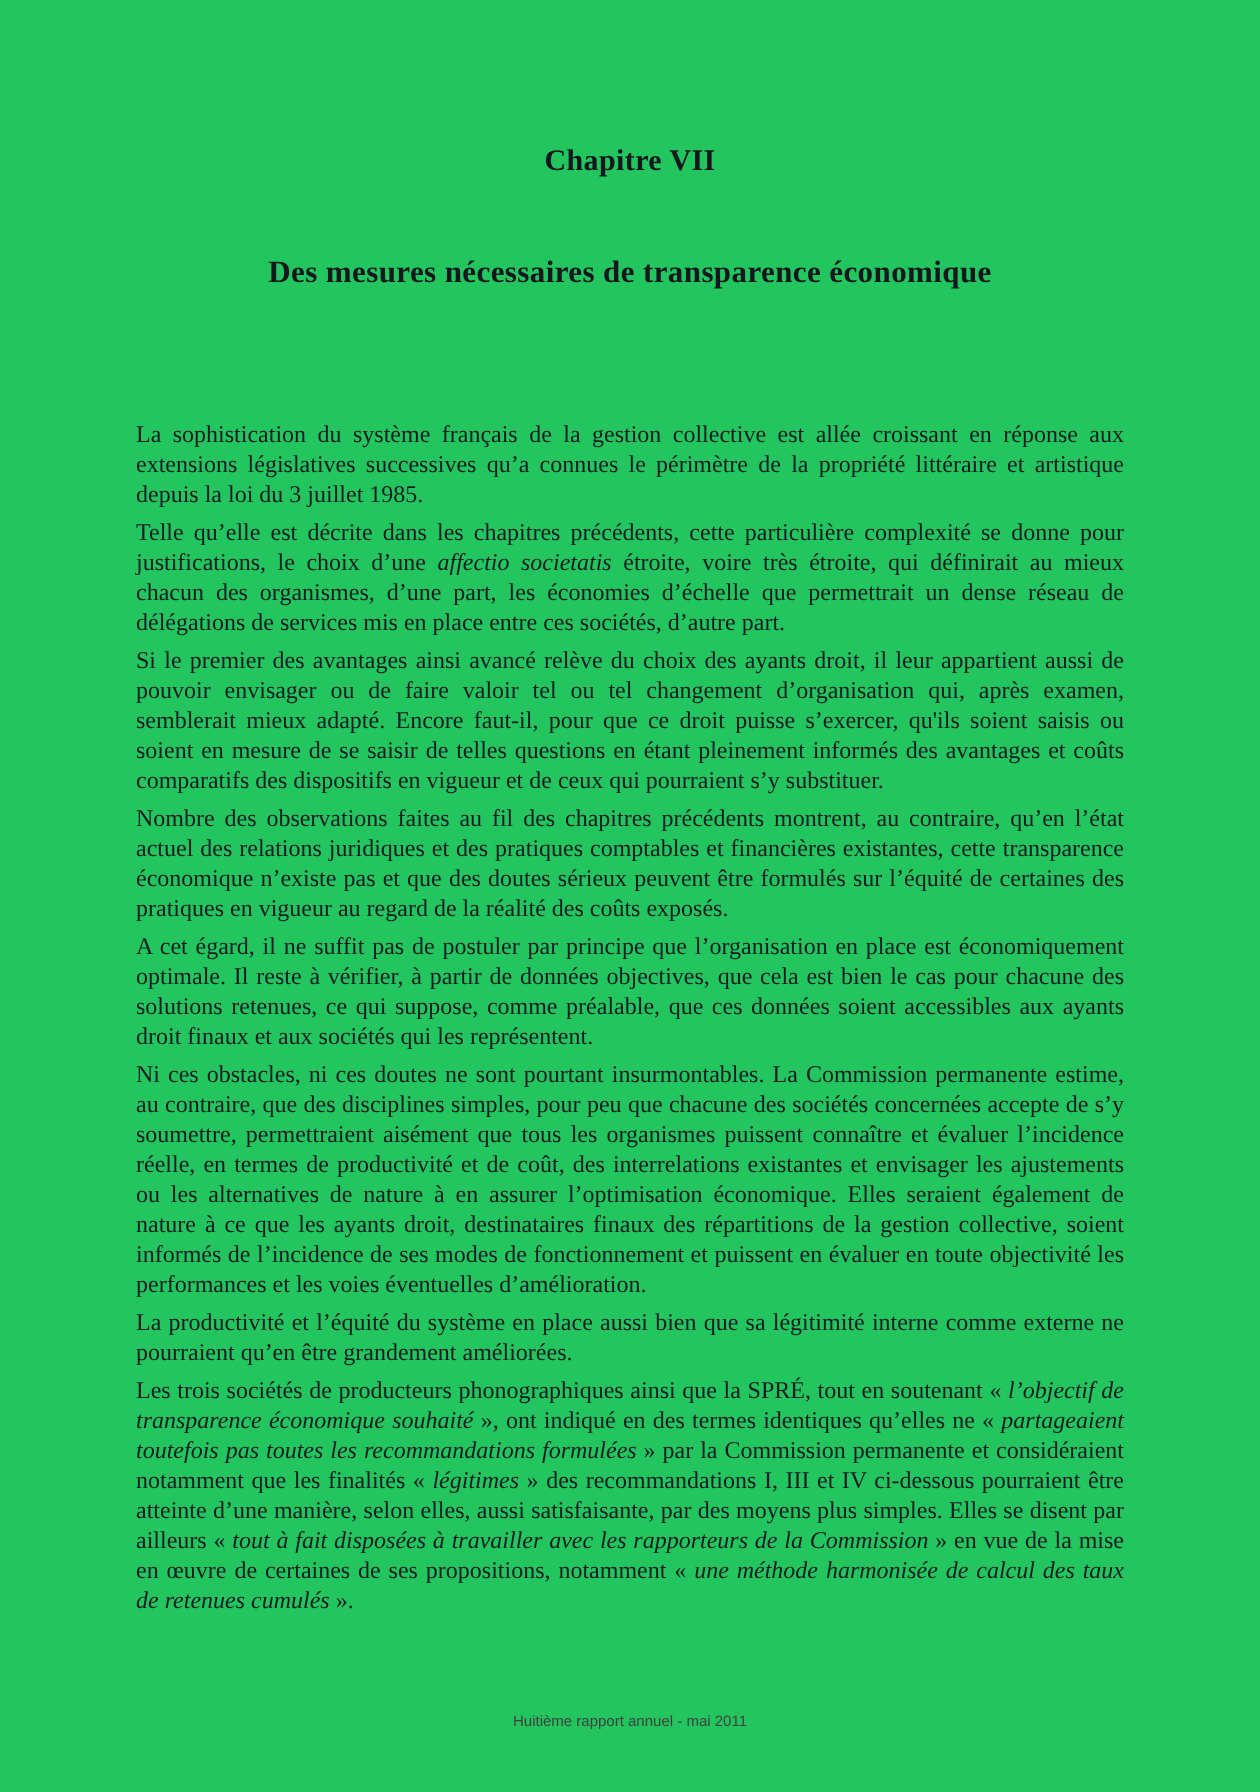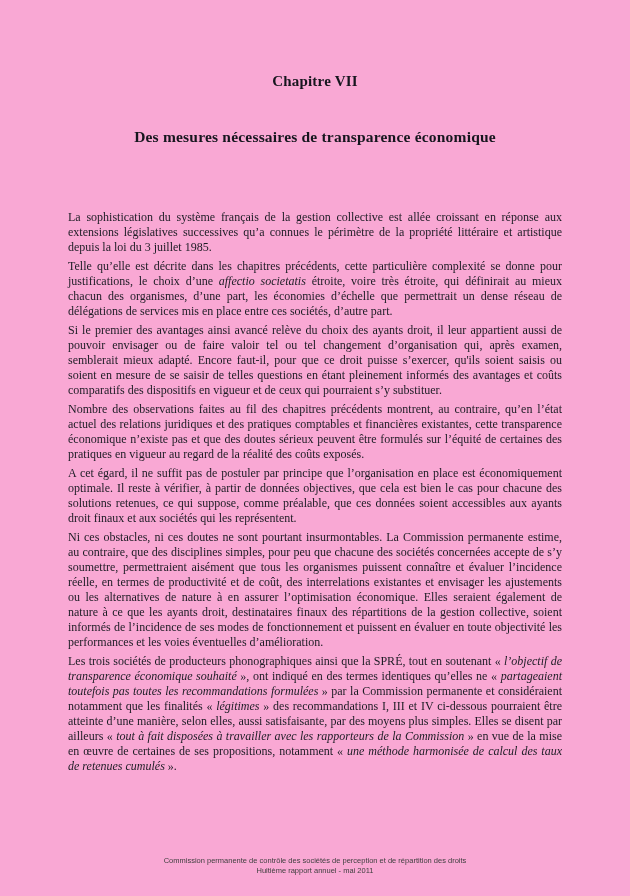--- a/index.html
+++ b/index.html
@@ -11,21 +11,21 @@
     width: 630px;
     height: 896px;
     position: relative;
     font-family: "Liberation Serif", "DejaVu Serif", serif;
     color: #1c1c24;
     overflow: hidden;
   }
   .page {
     position: absolute;
     inset: 0;
-    background: #f9a8d4;
+    background: #22c55e;
   }
   .chapter-title {
     margin: 0;
     padding-top: 72px;
     font-size: 15px;
     line-height: 18px;
     font-weight: bold;
     text-align: center;
     color: #16161e;
     letter-spacing: 0.2px;
@@ -78,21 +78,21 @@
 
   <h2 class="chapter-subtitle">Des mesures nécessaires de transparence économique</h2>
 
   <div class="doc-body">
       <p><span>La sophistication du système français de la gestion collective est allée croissant en réponse aux extensions législatives successives qu’a connues le périmètre de la propriété littéraire et artistique depuis la loi du 3 juillet 1985.</span></p>
       <p><span>Telle qu’elle est décrite dans les chapitres précédents, cette particulière complexité se donne pour justifications, le choix d’une </span><span class="it">affectio societatis</span><span> étroite, voire très étroite, qui définirait au mieux chacun des organismes, d’une part, les économies d’échelle que permettrait un dense réseau de délégations de services mis en place entre ces sociétés, d’autre part.</span></p>
       <p><span>Si le premier des avantages ainsi avancé relève du choix des ayants droit, il leur appartient aussi de pouvoir envisager ou de faire valoir tel ou tel changement d’organisation qui, après examen, semblerait mieux adapté. Encore faut-il, pour que ce droit puisse s’exercer, qu'ils soient saisis ou soient en mesure de se saisir de telles questions en étant pleinement informés des avantages et coûts comparatifs des dispositifs en vigueur et de ceux qui pourraient s’y substituer.</span></p>
       <p><span>Nombre des observations faites au fil des chapitres précédents montrent, au contraire, qu’en l’état actuel des relations juridiques et des pratiques comptables et financières existantes, cette transparence économique n’existe pas et que des doutes sérieux peuvent être formulés sur l’équité de certaines des pratiques en vigueur au regard de la réalité des coûts exposés.</span></p>
       <p><span>A cet égard, il ne suffit pas de postuler par principe que l’organisation en place est économiquement optimale. Il reste à vérifier, à partir de données objectives, que cela est bien le cas pour chacune des solutions retenues, ce qui suppose, comme préalable, que ces données soient accessibles aux ayants droit finaux et aux sociétés qui les représentent.</span></p>
       <p><span>Ni ces obstacles, ni ces doutes ne sont pourtant insurmontables. La Commission permanente estime, au contraire, que des disciplines simples, pour peu que chacune des sociétés concernées accepte de s’y soumettre, permettraient aisément que tous les organismes puissent connaître et évaluer l’incidence réelle, en termes de productivité et de coût, des interrelations existantes et envisager les ajustements ou les alternatives de nature à en assurer l’optimisation économique. Elles seraient également de nature à ce que les ayants droit, destinataires finaux des répartitions de la gestion collective, soient informés de l’incidence de ses modes de fonctionnement et puissent en évaluer en toute objectivité les performances et les voies éventuelles d’amélioration.</span></p>
+      <p><span>La productivité et l’équité du système en place aussi bien que sa légitimité interne comme externe ne pourraient qu’en être grandement améliorées.</span></p>
       <p><span>Les trois sociétés de producteurs phonographiques ainsi que la SPRÉ, tout en soutenant « </span><span class="it">l’objectif de transparence économique souhaité</span><span> », ont indiqué en des termes identiques qu’elles ne « </span><span class="it">partageaient toutefois pas toutes les recommandations formulées</span><span> » par la Commission permanente et considéraient notamment que les finalités « </span><span class="it">légitimes</span><span> » des recommandations I, III et IV ci-dessous pourraient être atteinte d’une manière, selon elles, aussi satisfaisante, par des moyens plus simples. Elles se disent par ailleurs « </span><span class="it">tout à fait disposées à travailler avec les rapporteurs de la Commission</span><span> » en vue de la mise en œuvre de certaines de ses propositions, notamment « </span><span class="it">une méthode harmonisée de calcul des taux de retenues cumulés</span><span> ».</span></p>
     </div>
 
   <div class="page-footer">
-    <div>Commission permanente de contrôle des sociétés de perception et de répartition des droits</div>
     <div>Huitième rapport annuel - mai 2011</div>
   </div>
 
 </div>
 
 </body></html>

